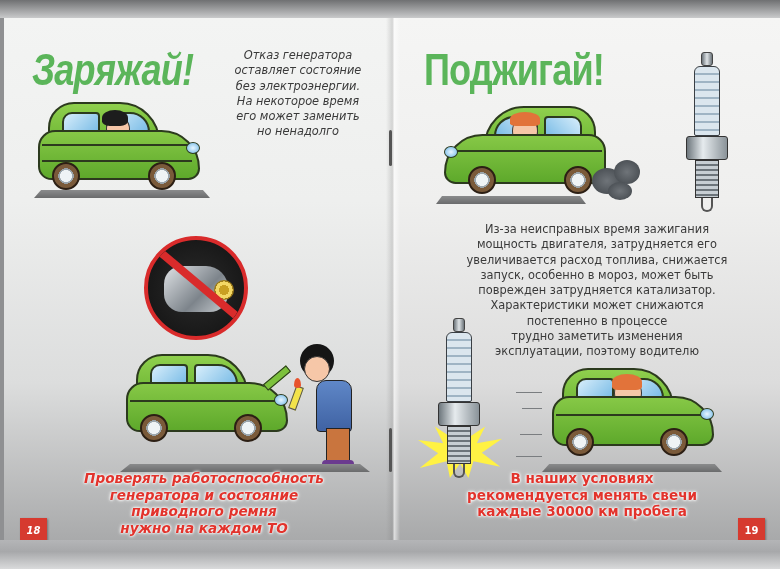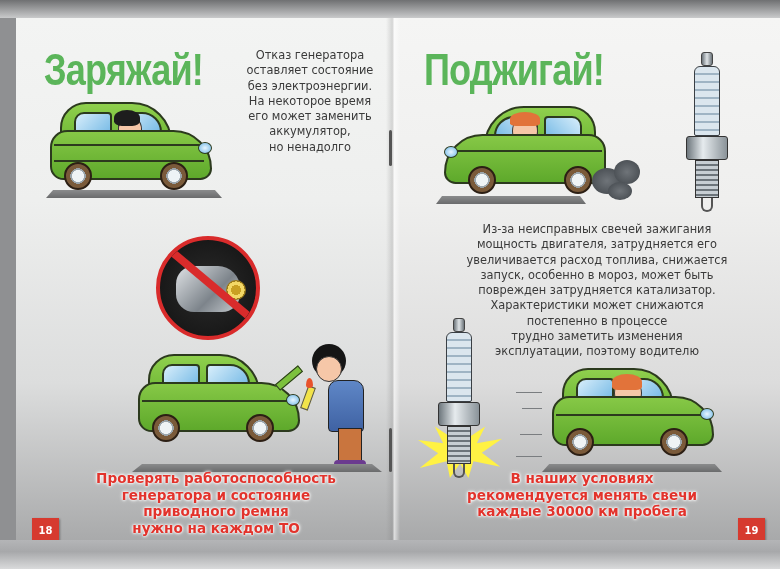--- a/index.html
+++ b/index.html
@@ -1,21 +1,21 @@
 <!DOCTYPE html>
 <html><head>
 <meta charset="utf-8">
 <style>
   *{box-sizing:border-box;margin:0;padding:0}
   html,body{width:780px;height:569px;overflow:hidden;background:#8f9092}
   body{position:relative;font-family:"DejaVu Sans",sans-serif}
   .top-strip{position:absolute;left:0;top:0;width:780px;height:18px;background:linear-gradient(#6f7072,#c9cacb);}
   .bottom-strip{position:absolute;left:0;top:540px;width:780px;height:29px;background:linear-gradient(#b4b5b7,#a7a8aa 40%,#d9dadb);}
   .page{position:absolute;top:18px;height:522px;overflow:hidden}
-  .page-left{left:16px;width:442px;background:linear-gradient(180deg,#f3f4f3 0%,#eeefee 35%,#dcdddd 70%,#a9aaab 100%);}
+  .page-left{left:4px;width:442px;background:linear-gradient(180deg,#f3f4f3 0%,#eeefee 35%,#dcdddd 70%,#a9aaab 100%);font-style:italic;}
   .page-right{left:392px;width:388px;background:linear-gradient(180deg,#f5f5f4 0%,#efefee 35%,#dcdcdc 70%,#a8a9aa 100%);}
   .gutter{position:absolute;left:386px;top:18px;width:14px;height:522px;background:linear-gradient(90deg,rgba(0,0,0,0) 0%,rgba(120,120,120,.25) 45%,rgba(255,255,255,.6) 60%,rgba(0,0,0,0) 100%);}
   .title{position:absolute;font-family:"Liberation Sans",sans-serif;font-weight:bold;color:#5bb55a;font-size:44px;letter-spacing:-1px;transform:scaleX(.82);transform-origin:left top;}
   .body-text{position:absolute;text-align:center;color:#3a3a3a;font-size:11.4px;line-height:15.3px;font-family:"DejaVu Sans",sans-serif;}
   .body-text div{white-space:nowrap}
   .red-note{position:absolute;text-align:center;color:#e2332c;font-weight:bold;font-family:"DejaVu Sans",sans-serif;font-size:13.6px;line-height:16.6px;text-shadow:0 0 2px #fff,0 0 3px #fff,0 0 4px rgba(255,255,255,.9);}
   .red-note div{white-space:nowrap}
   .page-num{position:absolute;width:27px;height:25px;background:#d63a2f;color:#fff;font-weight:bold;font-size:10px;display:flex;align-items:center;justify-content:center;font-family:"DejaVu Sans",sans-serif;box-shadow:1px 1px 2px rgba(0,0,0,.35)}
 
   
@@ -55,21 +55,20 @@
 
 <div class="page page-left">
   <div class="title" style="left:28px;top:27px">Заряжай!</div>
 
   <div class="body-text" style="left:220px;top:30px;width:148px">
     <div>Отказ генератора</div>
     <div>оставляет состояние</div>
     <div>без электроэнергии.</div>
     <div>На некоторое время</div>
     <div>его может заменить</div>
-    <div>аккумулятор,</div>
     <div>но ненадолго</div>
   </div>
 
   <div class="car" style="left:32px;top:84px">
     <div class="cabin">
       <div class="win1"></div>
       <div class="win2"></div>
     </div>
     <div class="head" style="left:70px;top:14px;width:24px;height:26px;background:#f6c7a8;border:1.5px solid #333"></div>
     <div class="head" style="left:66px;top:8px;width:26px;height:16px;background:#1d1d1d;border-radius:50% 50% 30% 30%"></div>
@@ -143,21 +142,21 @@
 
   <div class="plug" style="left:292px;top:34px">
     <div class="tip"></div>
     <div class="ins"></div>
     <div class="hex"></div>
     <div class="thread"></div>
     <div class="elec"></div>
   </div>
 
   <div class="body-text" style="left:60px;top:204px;width:290px">
-    <div>Из-за неисправных свечей зажигания</div>
+    <div>Из-за неисправных время зажигания</div>
     <div>мощность двигателя, затрудняется его</div>
     <div>увеличивается расход топлива, снижается</div>
     <div>запуск, особенно в мороз, может быть</div>
     <div>поврежден затрудняется катализатор.</div>
     <div>Характеристики может снижаются</div>
     <div>постепенно в процессе</div>
     <div>трудно заметить изменения</div>
     <div>эксплуатации, поэтому водителю</div>
   </div>
 

